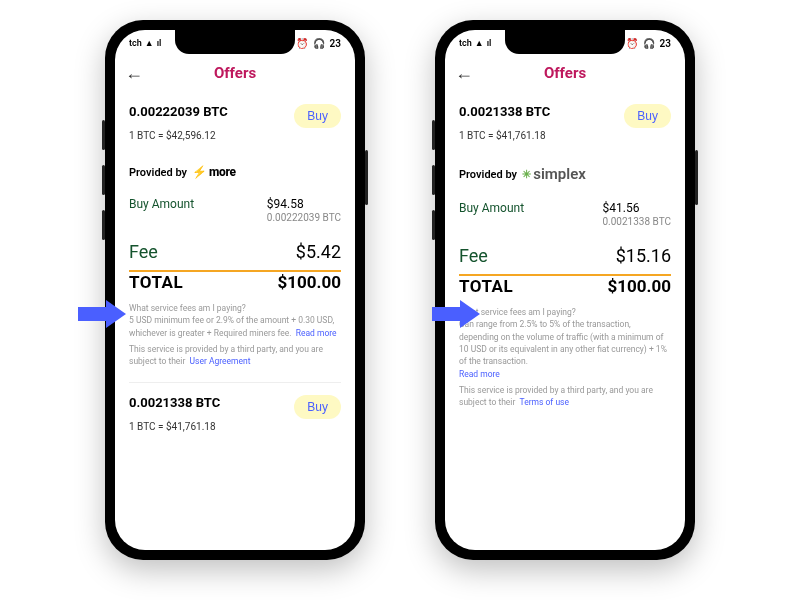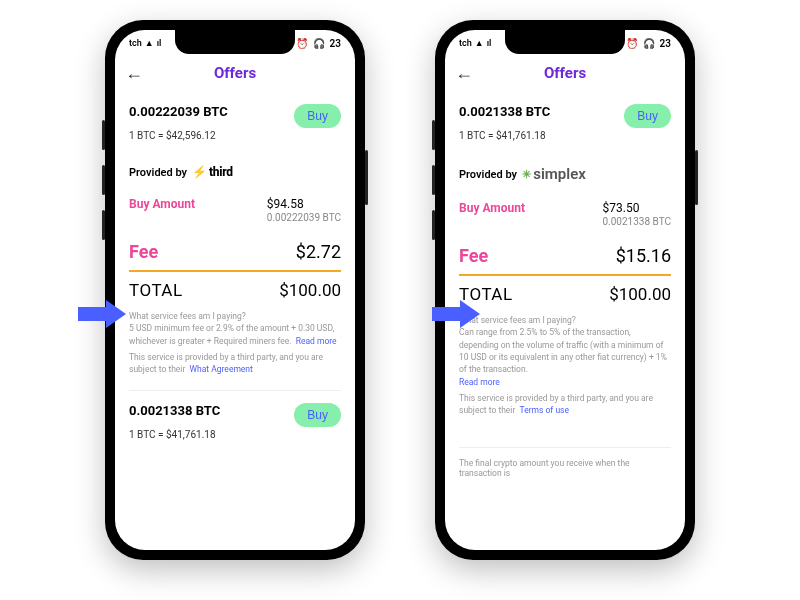--- a/index.html
+++ b/index.html
@@ -85,35 +85,35 @@
   }
   .back-arrow {
     position:absolute;
     left:10px;
     font-size:18px;
     color:#333;
   }
   .header-title {
     font-size:15px;
     font-weight:700;
-    color:#6d28d9;
+    color:#be185d;
   }
   .content {
     padding: 0 14px;
     font-size:11px;
     color:#000;
     height: calc(100% - 60px);
     overflow:hidden;
   }
   .offer-block { padding-top:14px; }
   .offer-top { display:flex; justify-content:space-between; align-items:flex-start; }
   .amount-main { font-size:13px; font-weight:700; }
   .rate { font-size:10px; color:#333; margin-top:11px;}
   .buy-btn {
-    background:#86efac;
+    background:#fef9c3;
     color:#4a5fff;
     border:none;
     border-radius:14px;
     padding:5px 13px;
     font-size:12px;
     font-weight:500;
     text-align:right;
   }
   .provided {
     display:flex;
@@ -127,41 +127,41 @@
   .wyre-bolt { color:#1a8cff; font-size:12px; }
   .wyre-text { font-weight:800; letter-spacing:-0.3px; font-size:12px;}
   .simplex-icon { color:#6ab04c; font-size:11px; }
   .simplex-text { color:#555; font-size:15px; }
   .row {
     display:flex;
     justify-content:space-between;
     margin-top:18px;
     font-size:12px;
   }
-  .row-label { color:#ec4899;font-weight:bold; }
+  .row-label { color:#14532d; }
   .row-val { color:#000; text-align:left;}
   .sub-val { color:#888; font-size:10px; text-align:right; margin-top:1px;}
   .row-fee {
     display:flex;
     justify-content:space-between;
     margin-top:18px;
     font-size:18px;
     padding-bottom:6px;
   }
   .divider-orange {
     height:2px;
     background:#f5a623;
     margin-top:2px;
   }
   .row-total {
     display:flex;
     justify-content:space-between;
-    margin-top:8px;
+    margin-top:0;
     font-size:17px;
-    font-weight:400;
+    font-weight:700;
   }
   .row-total .t-label { letter-spacing:0.5px; }
   .fine {
     color:#999;
     font-size:8.5px;
     line-height:1.45;
     margin-top:10px;
   }
   .fine .link { color:#4a5fff; }
   .next-offer {
@@ -231,50 +231,50 @@
             <div>
               <div class="amount-main">0.00222039 BTC</div>
               <div class="rate">1 BTC = $42,596.12</div>
             </div>
             <button class="buy-btn">Buy</button>
           </div>
           <div class="provided">
             <span>Provided by</span>
             <span class="provider-logo">
               <span class="wyre-bolt">⚡</span>
-              <span class="wyre-text">third</span>
+              <span class="wyre-text">more</span>
             </span>
           </div>
 
           <div class="row">
             <div class="row-label">Buy Amount</div>
             <div>
               <div class="row-val">$94.58</div>
               <div class="sub-val">0.00222039 BTC</div>
             </div>
           </div>
 
           <div class="row-fee">
             <div class="row-label">Fee</div>
-            <div class="row-val">$2.72</div>
+            <div class="row-val">$5.42</div>
           </div>
           <div class="divider-orange"></div>
 
           <div class="row-total">
             <div class="t-label">TOTAL</div>
             <div>$100.00</div>
           </div>
 
           <div class="fine">
             <div>What service fees am I paying?</div>
             <span>5 USD minimum fee or 2.9% of the amount + 0.30 USD, whichever is greater + Required miners fee.</span>
             <span>&nbsp;</span><span class="link">Read more</span>
             <div style="margin-top:4px;">
               <span>This service is provided by a third party, and you are subject to their</span>
-              <span>&nbsp;</span><span class="link">What Agreement</span>
+              <span>&nbsp;</span><span class="link">User Agreement</span>
             </div>
           </div>
         </div>
 
         <div class="offer-block next-offer">
           <div class="offer-top">
             <div>
               <div class="amount-main">0.0021338 BTC</div>
               <div class="rate">1 BTC = $41,761.18</div>
             </div>
@@ -319,21 +319,21 @@
             <span>Provided by</span>
             <span class="provider-logo">
               <span class="simplex-icon">✳</span>
               <span class="simplex-text">simplex</span>
             </span>
           </div>
 
           <div class="row">
             <div class="row-label">Buy Amount</div>
             <div>
-              <div class="row-val">$73.50</div>
+              <div class="row-val">$41.56</div>
               <div class="sub-val">0.0021338 BTC</div>
             </div>
           </div>
 
           <div class="row-fee">
             <div class="row-label">Fee</div>
             <div class="row-val">$15.16</div>
           </div>
           <div class="divider-orange"></div>
 
@@ -345,21 +345,20 @@
           <div class="fine">
             <div>What service fees am I paying?</div>
             <span>Can range from 2.5% to 5% of the transaction, depending on the volume of traffic (with a minimum of 10 USD or its equivalent in any other fiat currency) + 1% of the transaction.</span>
             <div><span class="link">Read more</span></div>
             <div style="margin-top:4px;">
               <span>This service is provided by a third party, and you are subject to their</span>
               <span>&nbsp;</span><span class="link">Terms of use</span>
             </div>
           </div>
 
-          <div class="footnote-partial">The final crypto amount you receive when the transaction is</div>
         </div>
 
       </div>
     </div>
   </div>
 
 </div>
 
 <div class="pointer left">
   <div class="pointer-shaft"></div>

